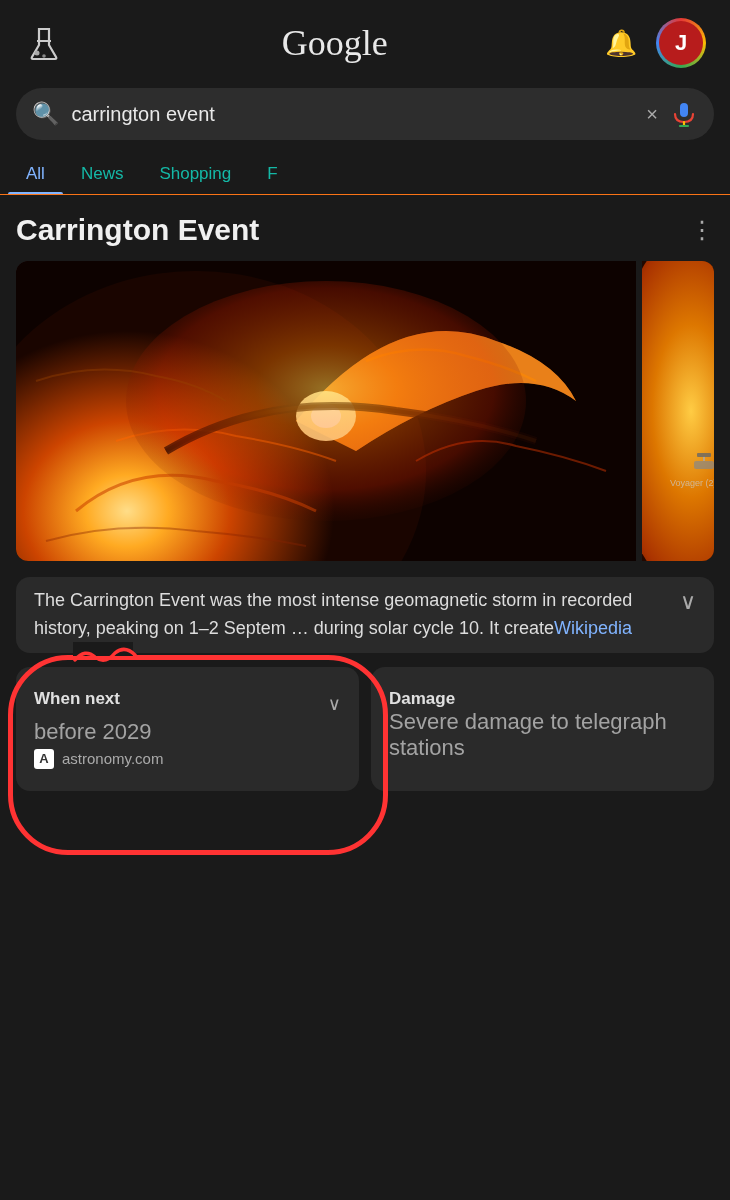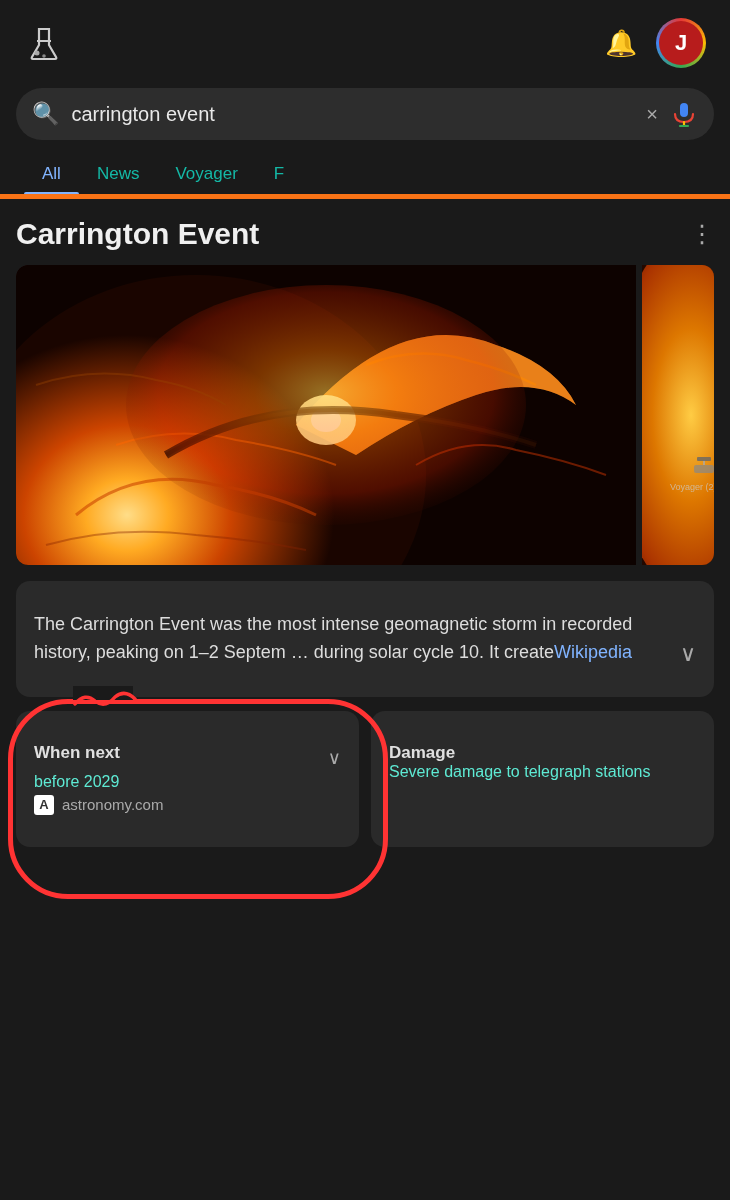--- a/index.html
+++ b/index.html
@@ -95,22 +95,22 @@
     }
     .search-clear {
       font-size: 20px;
       color: #aaa;
     }
 
     
     .tabs {
       display: flex;
       gap: 0;
-      padding: 0 24px;
-      border-bottom: 5px solid #f97316;
+      padding: 0 8px;
+      border-bottom: 1px solid #f97316;
       overflow-x: auto;
     }
     .tab {
       padding: 10px 18px;
       font-size: 17px;
       color: #14b8a6;
       white-space: nowrap;
       cursor: pointer;
       position: relative;
     }
@@ -177,24 +177,24 @@
       flex: 0 0 98px;
       background: linear-gradient(160deg, #b84000 0%, #d4620a 30%, #f5a623 50%, #c86010 70%, #8b3a00 100%);
       border-radius: 0 12px 12px 0;
       position: relative;
     }
 
     
     .desc-box {
       background: #2a2a2a;
       border-radius: 14px;
-      padding: 30px 18px;
+      padding: 10px 18px;
       margin-bottom: 14px;
       display: flex;
-      align-items: flex-end;
+      align-items: flex-start;
       justify-content: space-between;
     }
     .desc-text {
       font-size: 18px;
       color: #ddd;
       line-height: 1.55;
       flex: 1;
     }
     .desc-link {
       color: #81b4ff;
@@ -210,32 +210,32 @@
 
     
     .info-cards {
       display: flex;
       gap: 12px;
       position: relative;
     }
     .info-card {
       background: #2a2a2a;
       border-radius: 14px;
-      padding: 32px 18px;
+      padding: 22px 18px;
       flex: 1;
     }
     .info-card-title {
       font-size: 17px;
       font-weight: 600;
       color: #e0e0e0;
       margin-bottom: 10px;
     }
     .info-card-value {
-      font-size: 16px;
-      color: #5eead4;
+      font-size: 22px;
+      color: #a3a3a3;
       margin-bottom: 4px;
     }
     .info-card-source {
       display: flex;
       align-items: center;
       gap: 8px;
       font-size: 15px;
       color: #aaa;
     }
     .source-icon {
@@ -297,20 +297,21 @@
 <div class="header">
   <div class="header-left">
 
     <svg class="flask-icon" viewBox="0 0 40 40" fill="none" xmlns="http://www.w3.org/2000/svg">
       <path d="M15 6 L15 22 L8 34 Q7 36 9 36 L31 36 Q33 36 32 34 L25 22 L25 6 Z" stroke="#ccc" stroke-width="2.2" fill="none"></path>
       <line x1="13" y1="18" x2="27" y2="18" stroke="#ccc" stroke-width="2"></line>
       <circle cx="13" cy="30" r="2.5" fill="#aaa"></circle>
       <circle cx="20" cy="33" r="1.8" fill="#888"></circle>
     </svg>
   </div>
+  <span class="header-title">Google</span>
   <div class="header-right">
 
     <span class="bell-icon">🔔</span>
 
     <div class="avatar-wrapper">
       <div class="avatar-inner">J</div>
     </div>
   </div>
 </div>
 
@@ -325,21 +326,21 @@
       <path d="M5 14 Q5 22 14 22 Q23 22 23 14" stroke="#ea4335" stroke-width="2.2" fill="none" stroke-linecap="round"></path>
       <line x1="14" y1="22" x2="14" y2="26" stroke="#fbbc04" stroke-width="2.2" stroke-linecap="round"></line>
       <line x1="10" y1="26" x2="18" y2="26" stroke="#34a853" stroke-width="2.2" stroke-linecap="round"></line>
     </svg>
   </div>
 </div>
 
 <div class="tabs">
   <div class="tab active">All</div>
   <div class="tab">News</div>
-  <div class="tab">Voyager</div>
+  <div class="tab">Shopping</div>
   <div class="tab">F</div>
 </div>
 
 <div class="main">
 
   <div class="kp-title-row">
     <h1 class="kp-title">Carrington Event</h1>
     <span class="kp-menu-dots">⋮</span>
   </div>
 

